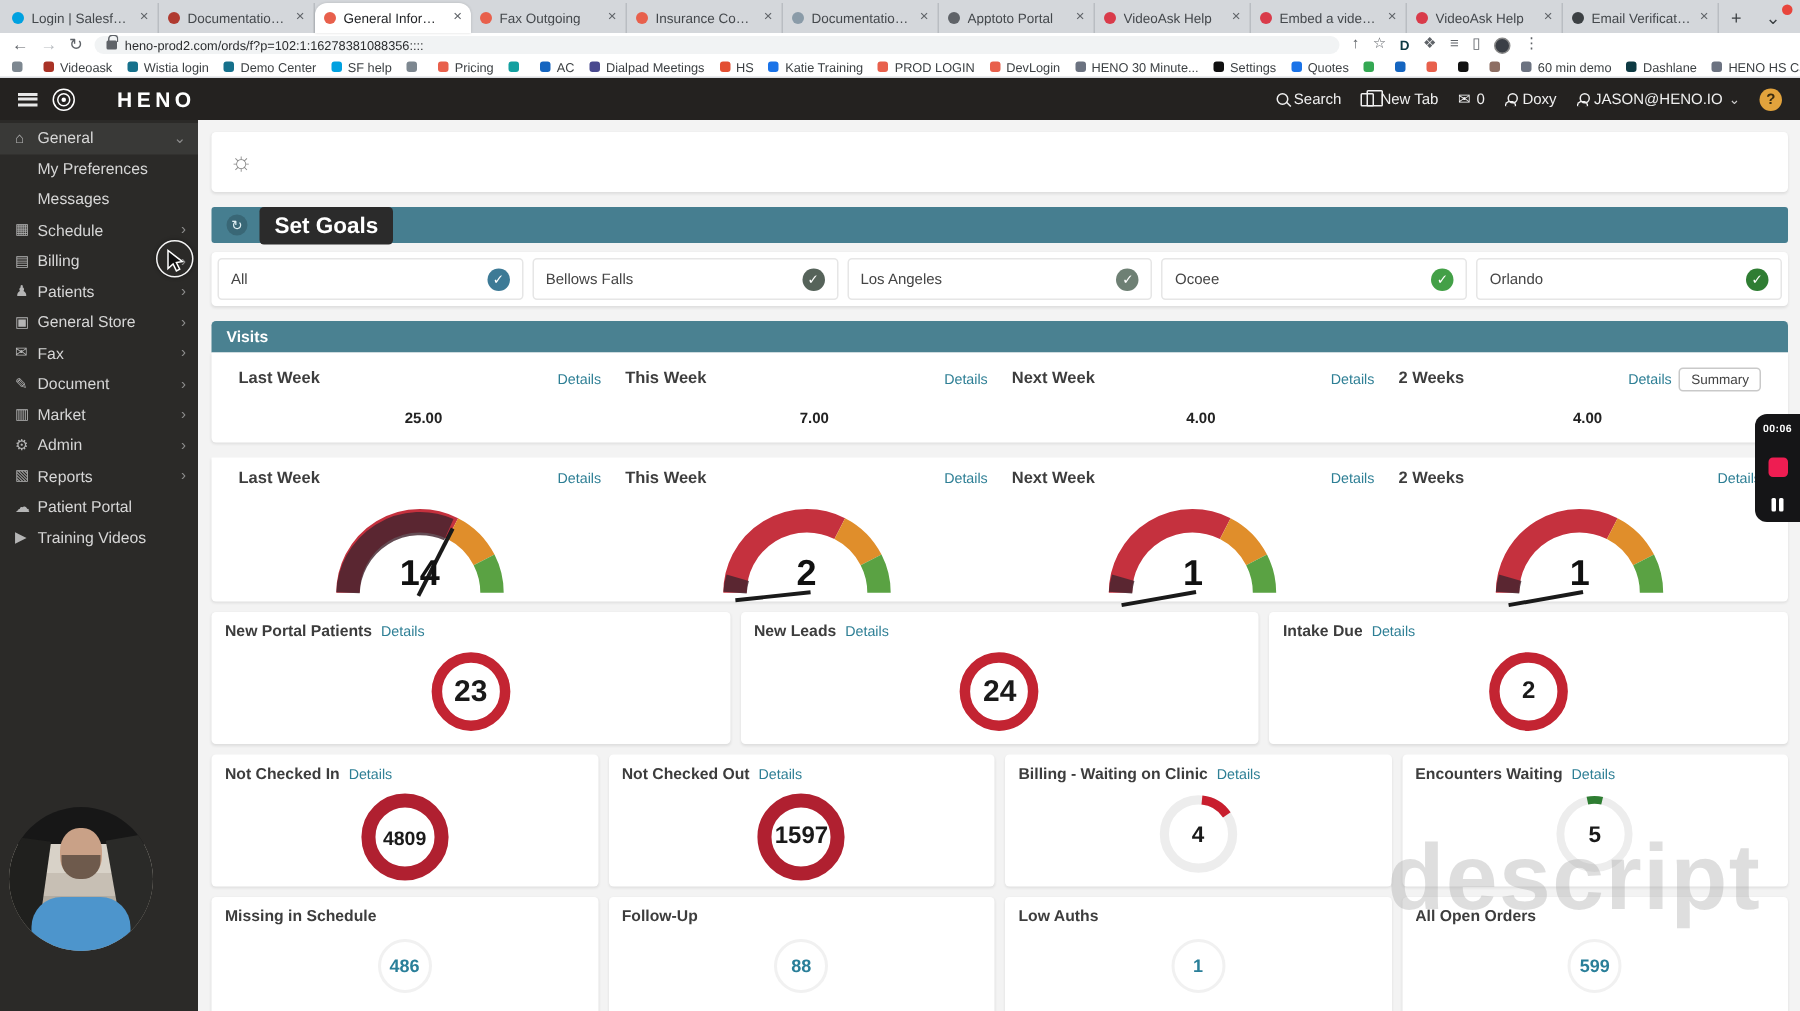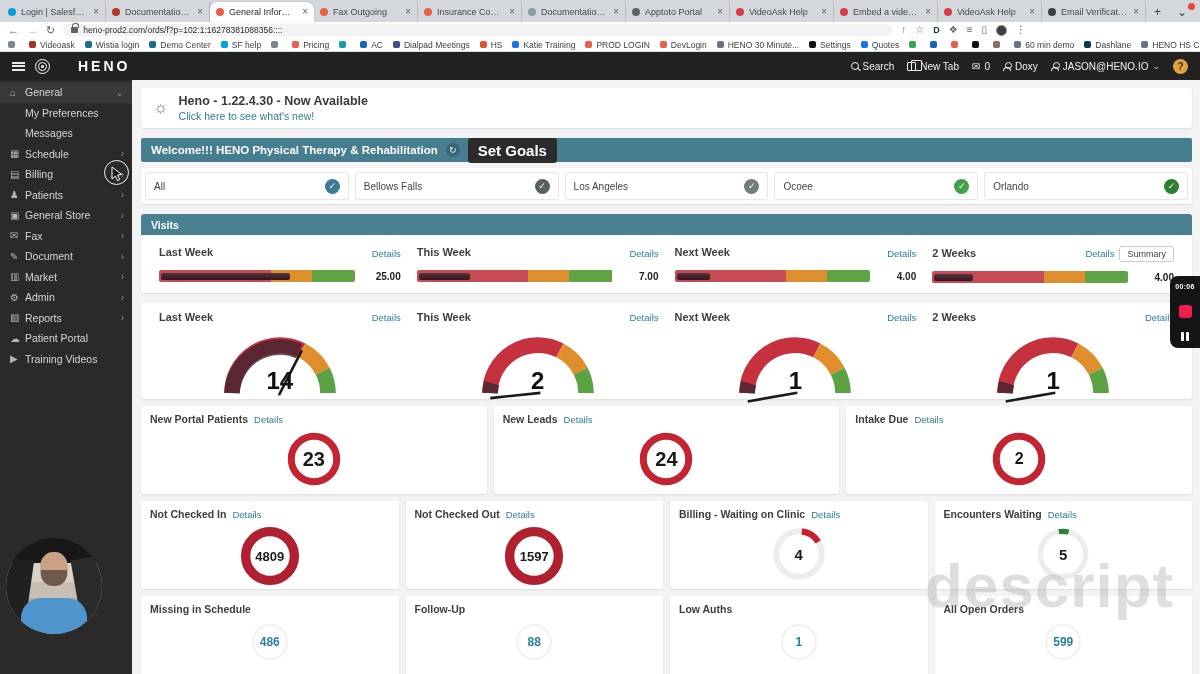--- a/index.html
+++ b/index.html
@@ -81,21 +81,21 @@
   .section{margin-top:10px;}
   .sec-head{height:21px;background:#4a8191;border-radius:3px 3px 0 0;color:#fff;font-size:10.5px;font-weight:bold;display:flex;align-items:center;padding:0 10px;}
   .sec-head.evals{background:#579183;}
   .sec-body{background:#fff;border-radius:0 0 3px 3px;box-shadow:0 1px 2px rgba(0,0,0,.09);display:flex;padding:8px 10px 10px;}
   .vcol,.ecol{flex:1;padding:0 8px;min-width:0;}
   .vhead{display:flex;align-items:center;justify-content:space-between;}
   .v-label{font-size:11px;font-weight:bold;color:#3d3d3d;white-space:nowrap;}
   .det{font-size:9.5px;color:#2e7f95;white-space:nowrap;}
   .sum-btn{display:none;font-size:9px;color:#444;background:#fff;border:1px solid #c9c9c9;border-radius:3px;padding:2px 7px;margin-left:5px;}
   .sum-btn.show{display:inline-block;}
-  .vbar-row{display:flex;align-items:center;margin-top:9px;gap:16px;}
+  .vbar-row{display:flex;align-items:center;margin-top:9px;gap:4px;flex-direction:column;}
   .vbar{flex:1;height:12px;display:flex;border-radius:2px;overflow:hidden;position:relative;}
   .seg-r{width:57%;background:#c84a52;}
   .seg-o{width:21%;background:#dd8f2e;}
   .seg-g{width:22%;background:#5fa345;}
   .vfill{position:absolute;left:2px;top:2.5px;height:7px;background:linear-gradient(#53333c,#33171f);border-radius:2px;}
   .v-val{font-size:10px;font-weight:bold;color:#222;width:30px;text-align:right;flex:none;}
 
   .gauge{position:relative;width:120px;height:62px;margin:4px auto 0;}
   .gauge svg{width:120px;height:77px;display:block;}
   .gauge:not(.long) .dk-long{display:none}
@@ -428,28 +428,23 @@
           <span class="s-icon">▶</span>
           <span class="s-label">Training Videos</span>
           <span class="s-chev"></span>
         </div>
     </div>
 
     <div class="content">
 
       <div class="card announce">
         <span class="sun">☼</span>
-        <div>
-          <div class="a-title">Heno - 1.22.4.30 - Now Available</div>
-          <div class="a-link">Click here to see what's new!</div>
-        </div>
       </div>
 
       <div class="welcome">
-        <span class="w-text">Welcome!!! HENO Physical Therapy &amp; Rehabilitation</span>
         <span class="w-refresh">↻</span>
         <button class="w-btn">Set Goals</button>
       </div>
 
       <div class="card locrow">
         <div class="loc">
             <span class="loc-label">All</span>
             <span class="loc-check" style="background: rgb(61, 122, 150);">✓</span>
           </div>
           <div class="loc">
@@ -676,21 +671,21 @@
           <div class="scard">
             <div class="shead">
               <span class="s-title">Not Checked Out</span>
               <a class="det">Details</a>
             </div>
             <div class="ringwrap">
               <svg viewBox="0 0 64 64" style="width: 60px; height: 60px;">
                 <circle class="ring-base" cx="32" cy="32" r="26" pathLength="100" style="stroke: rgb(176, 32, 48); stroke-width: 10;"></circle>
                 <circle class="ring-arc" cx="32" cy="32" r="26" pathLength="100" style="stroke-width: 10; stroke-dasharray: 0, 100; stroke-dashoffset: 0;"></circle>
               </svg>
-              <span class="sval" style="font-size: 13px; color: rgb(26, 26, 26);">1597</span>
+              <span class="sval" style="font-size: 16px; color: rgb(26, 26, 26);">1597</span>
             </div>
           </div>
           <div class="scard">
             <div class="shead">
               <span class="s-title">Billing - Waiting on Clinic</span>
               <a class="det">Details</a>
             </div>
             <div class="ringwrap">
               <svg viewBox="0 0 64 64" style="width: 56px; height: 56px;">
                 <circle class="ring-base" cx="32" cy="32" r="26" pathLength="100" style="stroke: rgb(237, 237, 237); stroke-width: 7;"></circle>

